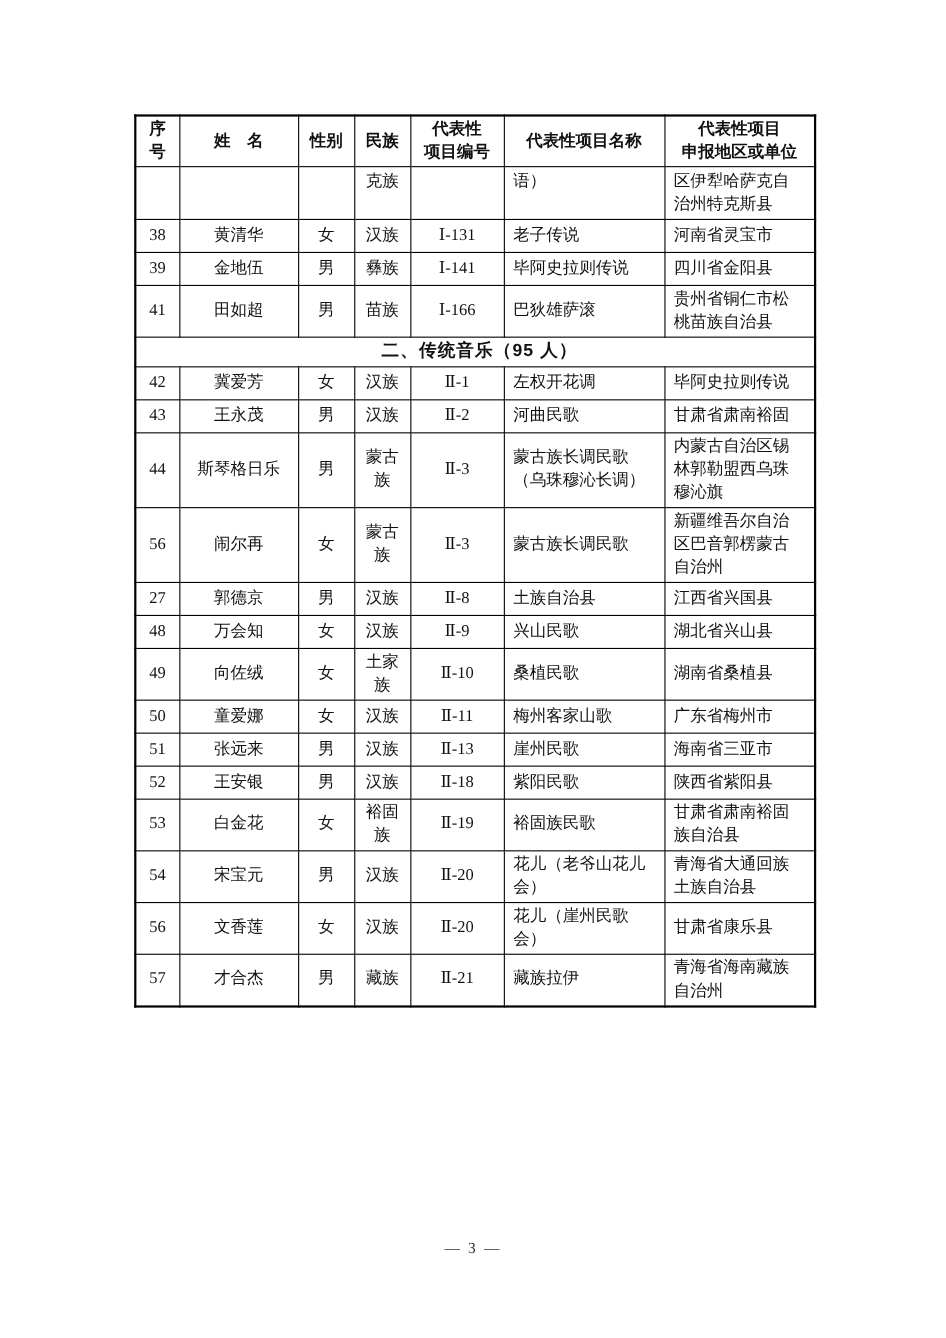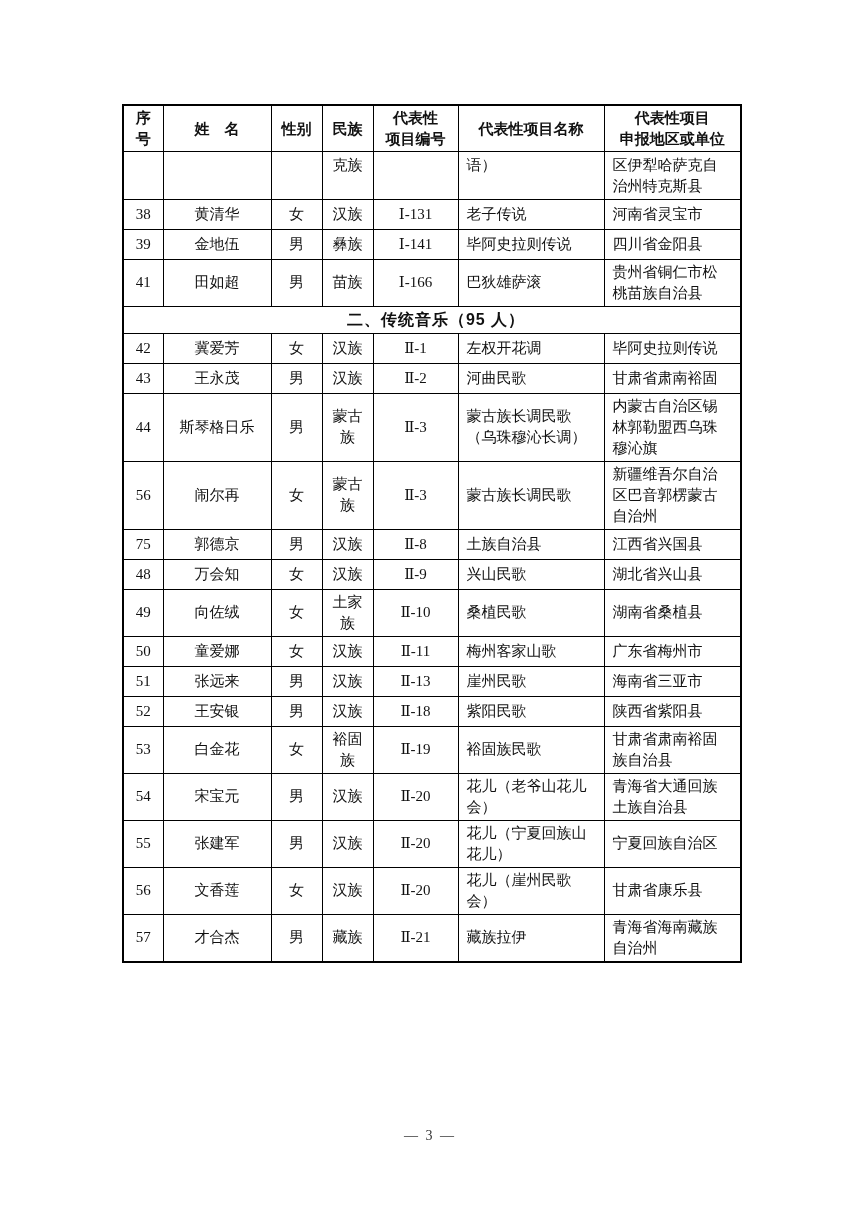--- a/index.html
+++ b/index.html
@@ -191,21 +191,21 @@
 族</td>
     <td class="c">Ⅱ-3</td>
     <td class="l">蒙古族长调民歌</td>
     <td class="l">新疆维吾尔自治
 区巴音郭楞蒙古
 自治州</td>
   </tr>
 
 
   <tr>
-    <td class="c">75</td>
+    <td class="c">27</td>
     <td class="c">郭德京</td>
     <td class="c">男</td>
     <td class="c">汉族</td>
     <td class="c">Ⅱ-8</td>
     <td class="l">土族自治县</td>
     <td class="l">江西省兴国县</td>
   </tr>
 
   <tr>
     <td class="c">48</td>
@@ -275,30 +275,20 @@
     <td class="c">宋宝元</td>
     <td class="c">男</td>
     <td class="c">汉族</td>
     <td class="c">Ⅱ-20</td>
     <td class="l">花儿（老爷山花儿
 会）</td>
     <td class="l">青海省大通回族
 土族自治县</td>
   </tr>
 
-  <tr>
-    <td class="c">55</td>
-    <td class="c">张建军</td>
-    <td class="c">男</td>
-    <td class="c">汉族</td>
-    <td class="c">Ⅱ-20</td>
-    <td class="l">花儿（宁夏回族山
-花儿）</td>
-    <td class="l">宁夏回族自治区</td>
-  </tr>
 
   <tr>
     <td class="c">56</td>
     <td class="c">文香莲</td>
     <td class="c">女</td>
     <td class="c">汉族</td>
     <td class="c">Ⅱ-20</td>
     <td class="l">花儿（崖州民歌
 会）</td>
     <td class="l">甘肃省康乐县</td>

